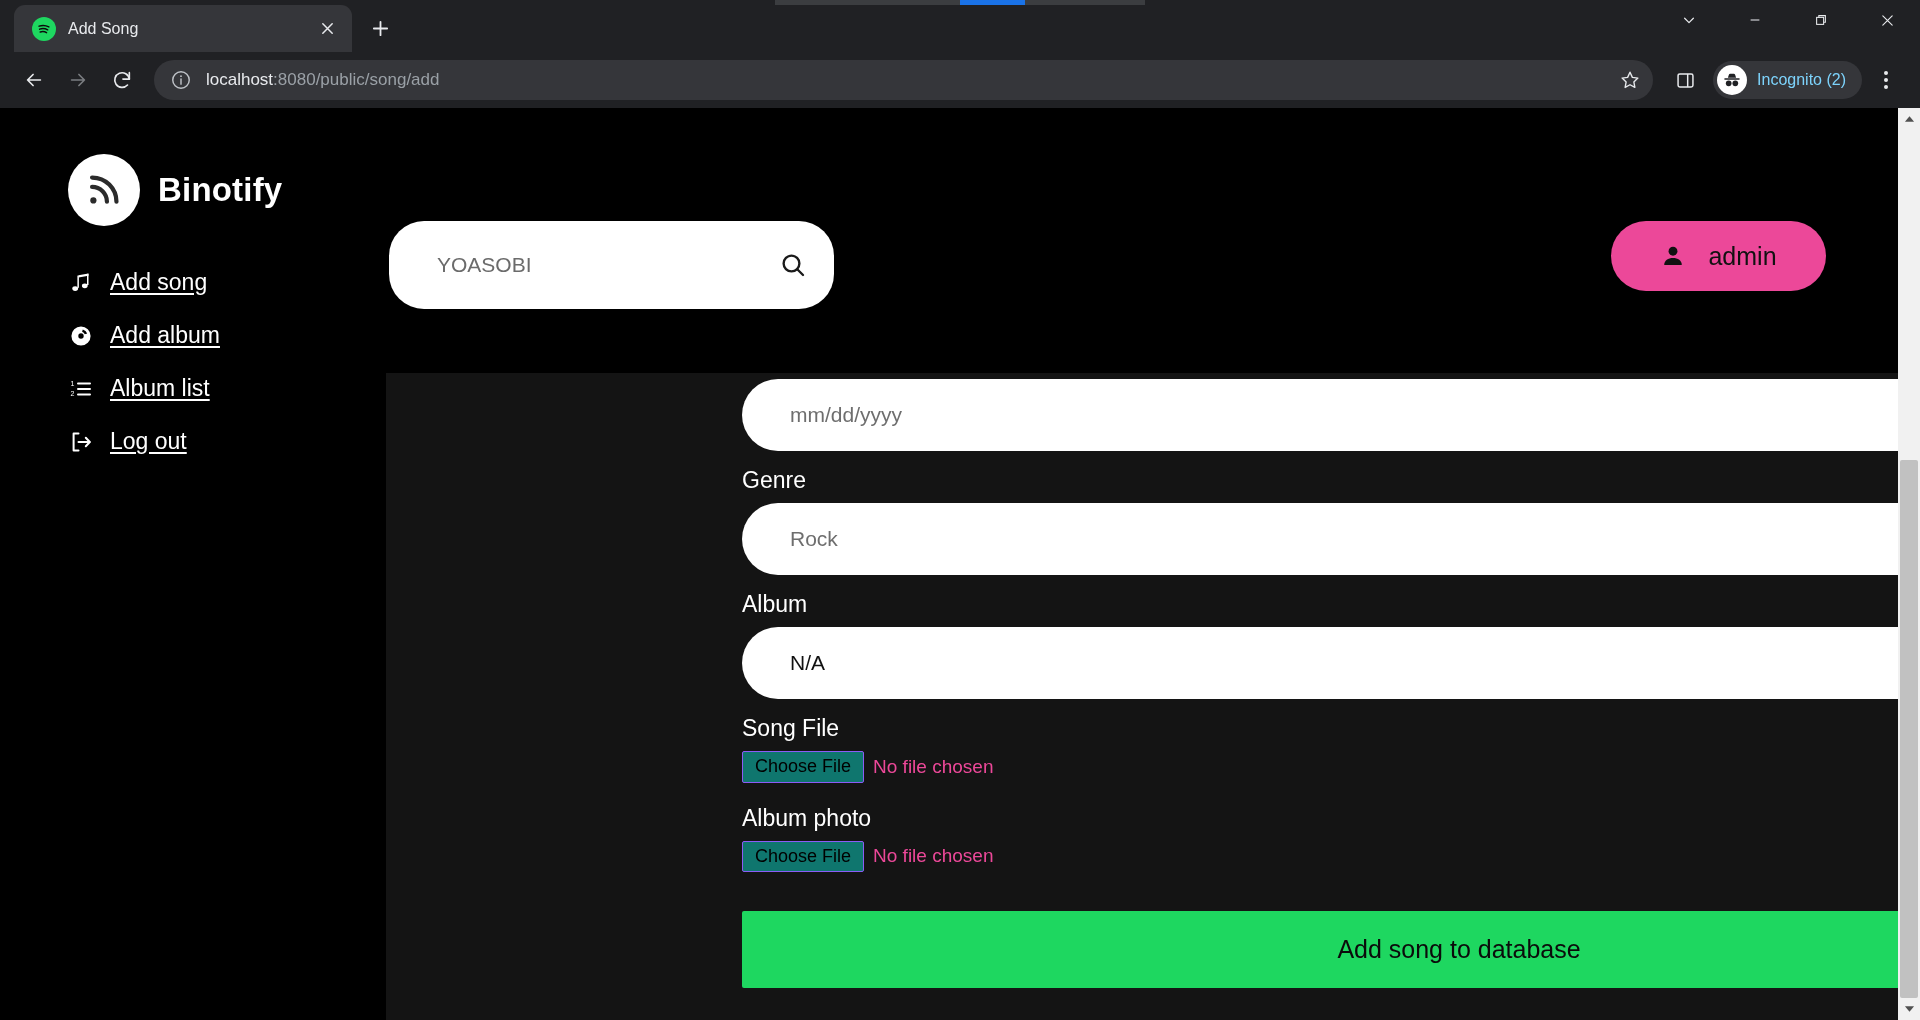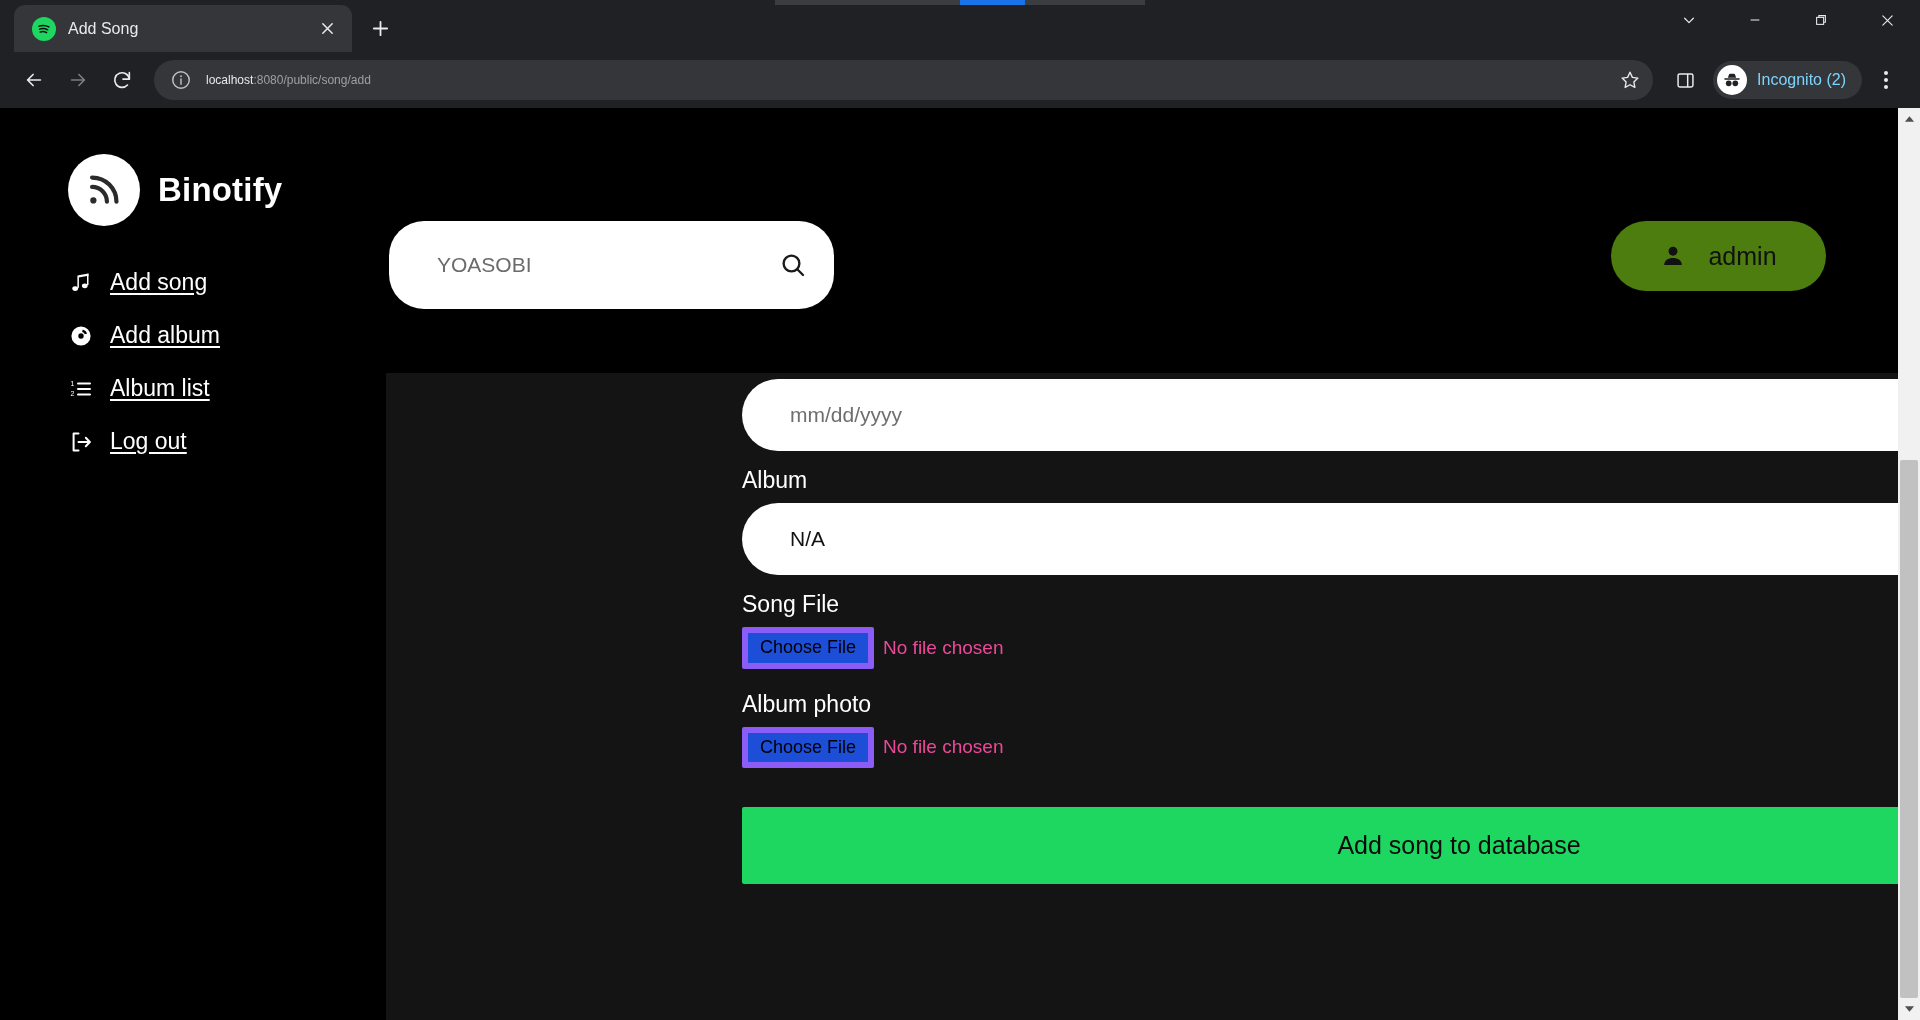--- a/index.html
+++ b/index.html
@@ -64,21 +64,21 @@
     width: 40px; height: 40px; border-radius: 50%; flex: none;
     display: flex; align-items: center; justify-content: center; color: #e8eaed;
   }
   .navbtn.disabled { color: #7a7d81; }
   .omnibox {
     flex: 1; height: 40px; background: #35363a; border-radius: 20px;
     display: flex; align-items: center; padding: 0 6px 0 16px; margin: 0 8px;
     min-width: 0;
   }
   .omni-info { width: 22px; height: 22px; color: #bdc1c6; flex: none; margin-right: 14px; }
-  .omni-url { font-size: 12px; color: #9aa0a6; white-space: nowrap; overflow: hidden; }
+  .omni-url { font-size: 17px; color: #9aa0a6; white-space: nowrap; overflow: hidden; }
   .omni-url b { color: #e8eaed; font-weight: 400; }
   .omni-star { margin-left: auto; width: 34px; height: 34px; color: #e8eaed;
     display: flex; align-items: center; justify-content: center; flex: none; }
   .tb-icon {
     width: 40px; height: 40px; color: #e8eaed; flex: none;
     display: flex; align-items: center; justify-content: center; border-radius: 50%;
   }
   .incognito-pill {
     height: 38px; border-radius: 19px; background: #35363a; display: flex;
     align-items: center; gap: 10px; padding: 0 16px 0 4px; margin-left: 4px; flex: none;
@@ -126,21 +126,21 @@
     padding: 0 26px 0 48px;
   }
   .search-input {
     border: 0; outline: none; background: transparent; flex: 1; min-width: 0;
     font-family: "Liberation Sans", sans-serif; font-size: 21px; color: #111;
   }
   .search-input::placeholder { color: #6b6b6b; }
   .search-icon { width: 30px; height: 30px; color: #1a1a1a; flex: none; }
   .user-pill {
     margin-left: auto; margin-right: 72px; margin-top: 113px;
-    width: 215px; height: 70px; background: #4d7c0f; border-radius: 35px;
+    width: 215px; height: 70px; background: #ec4899; border-radius: 35px;
     display: flex; align-items: center; justify-content: center; gap: 22px;
   }
   .user-icon { width: 26px; height: 26px; color: #111; flex: none; }
   .user-name { font-size: 25px; color: #111; }
 
   
   .content {
     position: absolute; left: 342px; right: 0; top: 265px; bottom: 0;
     background: #141414; z-index: 1; overflow: hidden;
   }
@@ -155,21 +155,21 @@
     display: flex; align-items: center; padding: 0 26px 0 48px; position: relative;
   }
   .pill-input input {
     border: 0; outline: none; background: transparent; flex: 1; min-width: 0;
     font-family: "Liberation Sans", sans-serif; font-size: 21px; color: #111;
   }
   .pill-input input::placeholder { color: #6e6e6e; }
   .pill-value { font-size: 21px; color: #111; flex: 1; }
   .file-row { display: flex; align-items: center; gap: 9px; padding-bottom: 6px; }
   .file-btn {
-    background: #1d4ed8; border: 6px solid #8b5cf6; border-radius: 2px;
+    background: #0f766e; border: 1px solid #8b5cf6; border-radius: 2px;
     font-family: "Liberation Sans", sans-serif; font-size: 18px; color: #000;
     padding: 4px 12px; line-height: 1.2;
   }
   .file-status { color: #ec4899; font-size: 19px; }
   .submit {
     margin-top: 33px; width: 1434px; height: 77px; background: #1ed760;
     border: 0; border-radius: 2px; color: #0b0b0b; font-size: 25px;
     font-family: "Liberation Sans", sans-serif; display: flex;
     align-items: center; justify-content: center;
   }
@@ -314,20 +314,26 @@
         <div class="form">
 
           <div class="field">
             <span class="field-label label-top">Published date</span>
             <div class="pill-input">
               <input type="text" placeholder="mm/dd/yyyy" style="">
 
             </div>
           </div>
 
+          <div class="field">
+            <span class="field-label">Genre</span>
+            <div class="pill-input">
+              <input type="text" placeholder="Rock" style="">
+            </div>
+          </div>
 
           <div class="field">
             <span class="field-label">Album</span>
             <div class="pill-input">
               <span class="pill-value">N/A</span>
 
             </div>
           </div>
 
           <div class="field">

